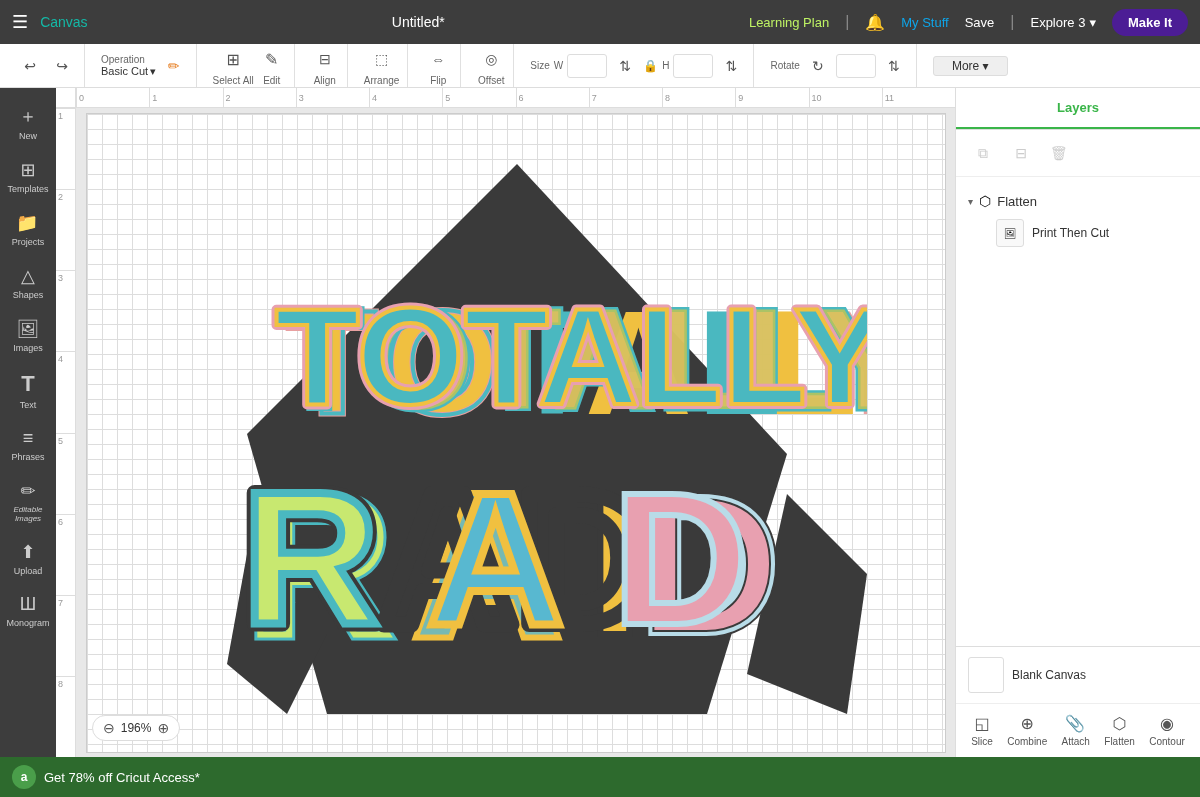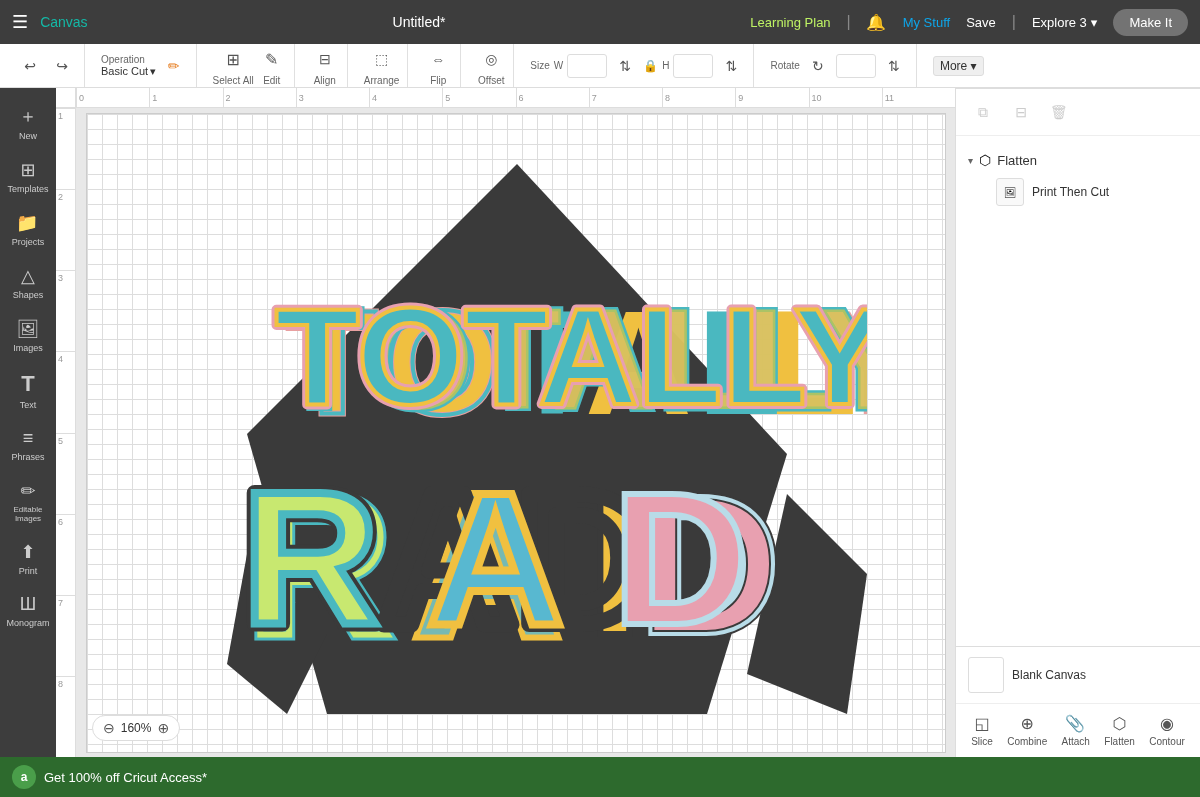--- a/index.html
+++ b/index.html
@@ -12,31 +12,31 @@
     .canvas-label { color: #14b8a6; font-size: 14px; font-weight: 500; }
     .top-bar-center { flex: 1; text-align: center; }
     .doc-title { color: white; font-size: 14px; }
     .top-bar-right { display: flex; align-items: center; gap: 16px; }
     .learning-plan { color: #bef264; font-size: 13px; }
     .divider-v { color: #888; font-size: 16px; }
     .bell-icon { color: white; font-size: 16px; }
     .my-stuff { color: #0ea5e9; font-size: 13px; cursor: pointer; }
     .save-btn { color: white; font-size: 13px; cursor: pointer; }
     .explore-btn { color: white; font-size: 13px; cursor: pointer; display: flex; align-items: center; gap: 4px; }
-    .make-it-btn { background: #737373; color: white; border: none; border-radius: 20px; padding: 6px 16px; font-size: 13px; font-weight: 400; cursor: pointer; }
+    .make-it-btn { background: #4c1d95; color: white; border: none; border-radius: 20px; padding: 6px 16px; font-size: 13px; font-weight: 700; cursor: pointer; }
 
     
     .toolbar { height: 44px; background: white; display: flex; align-items: center; padding: 0 8px; gap: 8px; border-bottom: 1px solid #ddd; flex-shrink: 0; }
     .toolbar-group { display: flex; align-items: center; gap: 4px; padding: 0 8px; border-right: 1px solid #e0e0e0; height: 100%; }
     .toolbar-group:last-child { border-right: none; }
     .toolbar-label { font-size: 10px; color: #666; display: block; }
     .toolbar-select { font-size: 11px; color: #333; border: none; background: transparent; cursor: pointer; display: flex; align-items: center; gap: 2px; }
     .toolbar-icon-btn { width: 28px; height: 28px; display: flex; align-items: center; justify-content: center; cursor: pointer; border-radius: 4px; color: #555; font-size: 14px; }
     .toolbar-input { width: 40px; height: 24px; border: 1px solid #ddd; border-radius: 3px; font-size: 11px; text-align: center; padding: 0 2px; }
-    .more-btn { font-size: 12px; color: #333; cursor: pointer; border: 1px solid #ddd; border-radius: 3px; padding: 2px 6px; }
+    .more-btn { font-size: 12px; color: #333; cursor: pointer; border: 1px solid #ddd; border-radius: 3px; padding: 2px 18px; }
     .lock-icon { color: #999; font-size: 12px; }
 
     
     .main-area { display: flex; flex: 1; overflow: hidden; }
 
     
     .left-sidebar { width: 56px; background: #3d3d3d; display: flex; flex-direction: column; align-items: center; padding-top: 8px; gap: 2px; flex-shrink: 0; }
     .sidebar-item { display: flex; flex-direction: column; align-items: center; padding: 8px 4px; cursor: pointer; border-radius: 6px; width: 52px; color: #ccc; gap: 3px; }
     .sidebar-item .icon { font-size: 18px; }
     .sidebar-item .label { font-size: 9px; color: #ccc; text-align: center; }
@@ -221,25 +221,25 @@
     <div class="sidebar-item">
       <span class="icon" style="font-size:22px;font-weight:bold;">T</span>
       <span class="label">Text</span>
     </div>
     <div class="sidebar-item">
       <span class="icon">≡</span>
       <span class="label">Phrases</span>
     </div>
     <div class="sidebar-item">
       <span class="icon">✏</span>
-      <span class="label" style="font-size:8px;text-align:center;">Editable Images</span>
+      <span class="label" style="font-size:8px;text-align:center;font-style:italic;">Editable Images</span>
     </div>
     <div class="sidebar-item">
       <span class="icon">⬆</span>
-      <span class="label">Print</span>
+      <span class="label">Upload</span>
     </div>
     <div class="sidebar-item">
       <span class="icon" style="font-size:18px;">Ш</span>
       <span class="label">Monogram</span>
     </div>
   </div>
 
   <div class="canvas-area">
 
     <div style="display:flex;">
@@ -333,30 +333,31 @@
               <text x="260" y="490" font-family="Arial Black,Impact,sans-serif" font-size="190" font-weight="900" fill="#58b8d0">A</text>
               <text x="260" y="490" font-family="Arial Black,Impact,sans-serif" font-size="190" font-weight="900" fill="none" stroke="#f0c040" stroke-width="8">A</text>
               <text x="445" y="490" font-family="Arial Black,Impact,sans-serif" font-size="190" font-weight="900" fill="#e8a0b0">D</text>
               <text x="445" y="490" font-family="Arial Black,Impact,sans-serif" font-size="190" font-weight="900" fill="none" stroke="#b8dce8" stroke-width="6">D</text>
             </svg>
           </div>
         </div>
 
         <div class="zoom-bar">
           <span class="zoom-btn">⊖</span>
-          <span>160%</span>
+          <span>196%</span>
           <span class="zoom-btn">⊕</span>
         </div>
       </div>
     </div>
   </div>
 
   <div class="right-panel">
 
     <div class="right-panel-tabs">
+      <div class="panel-tab active">Layers</div>
     </div>
 
     <div class="panel-actions">
       <span class="panel-action-btn disabled">⧉</span>
       <span class="panel-action-btn disabled">⊟</span>
       <span class="panel-action-btn disabled">🗑</span>
     </div>
 
     <div class="layers-content">
       <div class="layer-group">
@@ -401,14 +402,14 @@
           <span class="label">Contour</span>
         </div>
       </div>
     </div>
   </div>
 
 </div>
 
 <div class="promo-bar">
   <div class="promo-icon">a</div>
-  <span class="promo-text">Get 100% off Cricut Access*</span>
+  <span class="promo-text">Get 78% off Cricut Access*</span>
 </div>
 
 </body></html>

